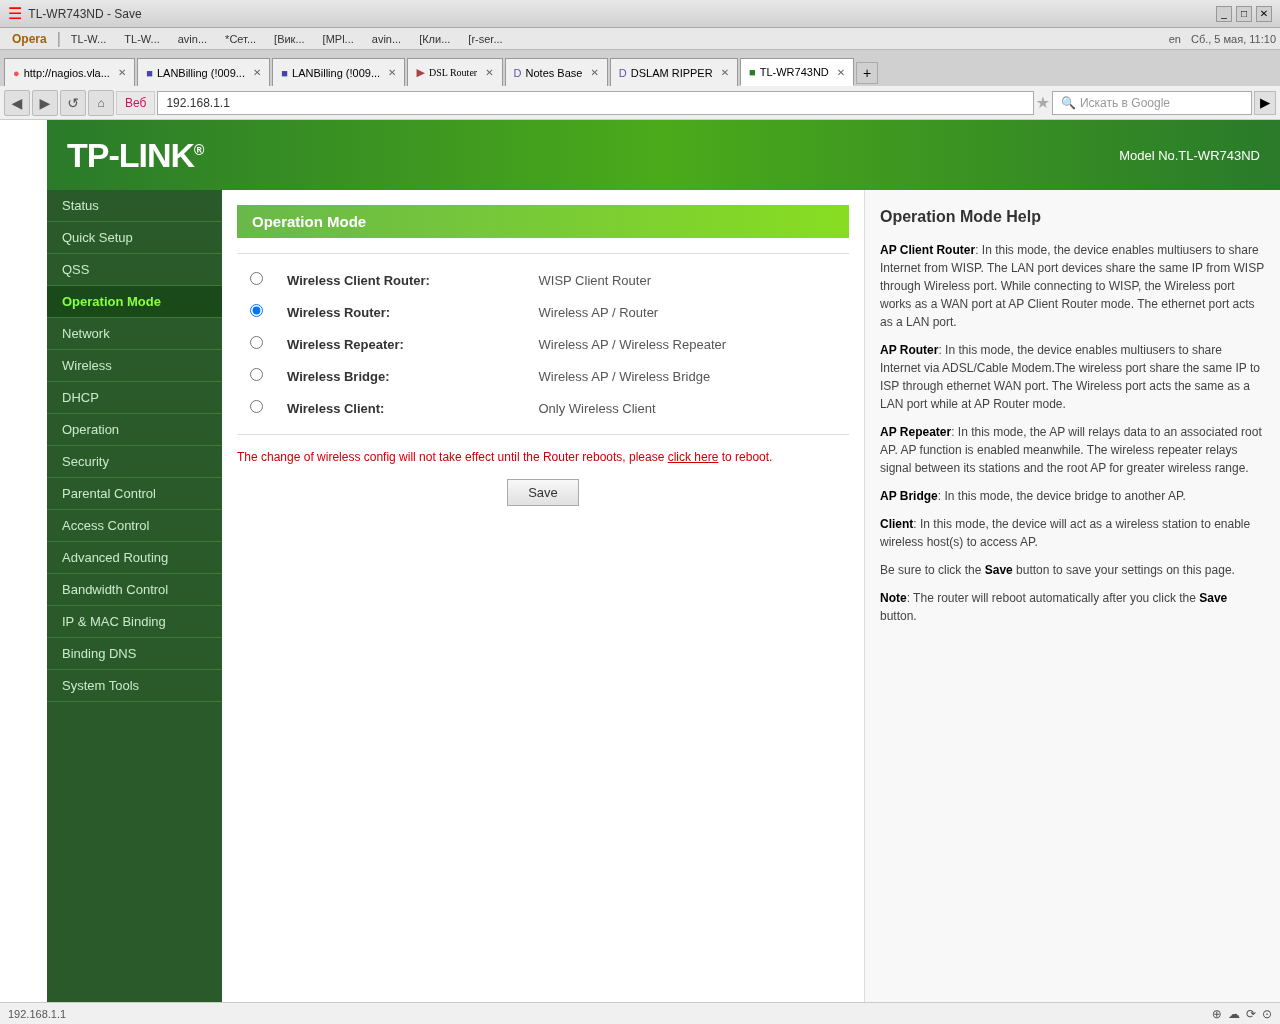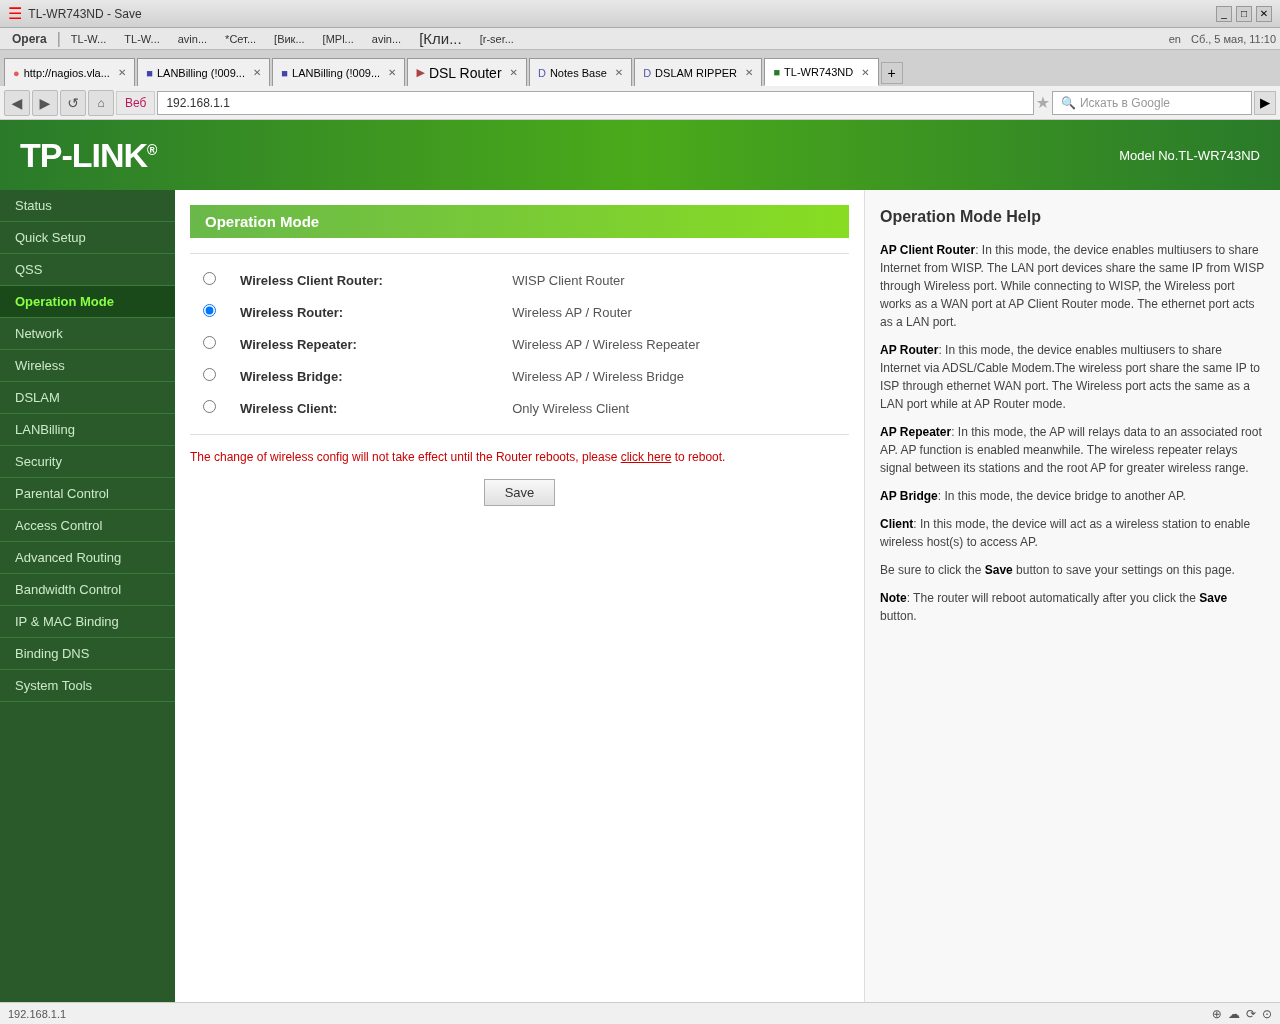--- a/index.html
+++ b/index.html
@@ -24,21 +24,21 @@
     .tab-close { color: #666; font-size: 10px; margin-left: 4px; flex-shrink: 0; }
 
     
     .nav-bar { background: #f0f0f0; border-bottom: 1px solid #ccc; display: flex; align-items: center; height: 34px; padding: 0 4px; gap: 2px; }
     .nav-btn { width: 26px; height: 26px; background: #e0e0e0; border: 1px solid #bbb; cursor: pointer; display: flex; align-items: center; justify-content: center; font-size: 14px; color: #555; border-radius: 2px; }
     .address-bar { flex: 1; height: 24px; border: 1px solid #aaa; background: white; padding: 0 8px; font-size: 12px; display: flex; align-items: center; }
     .address-text { font-size: 12px; color: #333; }
     .search-bar { width: 200px; height: 24px; border: 1px solid #aaa; background: white; padding: 0 8px; font-size: 12px; display: flex; align-items: center; color: #999; }
 
     
-    .page-content { display: flex; flex: 1; overflow: hidden; background: white; }
+    .page-content { display: flex; flex: 1; overflow: hidden; background: white; padding-left: 47px; }
 
     
     .tplink-wrapper { display: flex; flex-direction: column; flex: 1; overflow: hidden; }
 
     
     .tplink-header { background: linear-gradient(to right, #2a7a2a, #4aaa1a, #2a7a2a); height: 70px; display: flex; align-items: center; justify-content: space-between; padding: 0 20px; }
     .tplink-model-info { text-align: right; color: white; }
     .tplink-model-title { font-size: 18px; font-weight: bold; }
     .tplink-model-number { font-size: 13px; }
 
@@ -96,30 +96,30 @@
       <span style="font-size:12px;color:#333;">TL-WR743ND - Save</span>
     </div>
     <div class="title-bar-controls">
       <div class="title-btn">_</div>
       <div class="title-btn">□</div>
       <div class="title-btn">✕</div>
     </div>
   </div>
 
   <div class="menu-bar">
-    <span class="menu-item" style="font-weight:bold;color:#404040;">Opera</span>
+    <span class="menu-item" style="font-weight:bold;color:#a16207;">Opera</span>
     <span style="color:#999;font-size:16px;">|</span>
     <span class="menu-item" style="font-size:11px;">TL-W...</span>
     <span class="menu-item" style="font-size:11px;">TL-W...</span>
     <span class="menu-item" style="font-size:11px;">avin...</span>
     <span class="menu-item" style="font-size:11px;">*Сет...</span>
     <span class="menu-item" style="font-size:11px;">[Вик...</span>
     <span class="menu-item" style="font-size:11px;">[МРl...</span>
     <span class="menu-item" style="font-size:11px;">avin...</span>
-    <span class="menu-item" style="font-size:15px;text-align:right;">[Кли...</span>
+    <span class="menu-item" style="font-size:11px;text-align:right;">[Кли...</span>
     <span class="menu-item" style="font-size:11px;">[r-ser...</span>
     <span style="margin-left:auto;font-size:11px;color:#555;">en</span>
     <span style="font-size:11px;color:#555;margin-left:8px;">Сб., 5 мая, 11:10</span>
   </div>
 
   <div class="tabs-bar">
     <div class="tab">
       <span style="font-size:11px;color:#e55;">●</span>
       <span style="font-size:11px;overflow:hidden;text-overflow:ellipsis;">http://nagios.vla...</span>
       <span class="tab-close">✕</span>
@@ -129,21 +129,21 @@
       <span style="font-size:11px;">LANBilling (!009...</span>
       <span class="tab-close">✕</span>
     </div>
     <div class="tab">
       <span style="font-size:11px;color:#44a;">■</span>
       <span style="font-size:11px;">LANBilling (!009...</span>
       <span class="tab-close">✕</span>
     </div>
     <div class="tab">
       <span style="font-size:11px;color:#a44;">▶</span>
-      <span style="font-size:14px;">DSL Router</span>
+      <span style="font-size:10px;font-family:Liberation Serif, serif;">DSL Router</span>
       <span class="tab-close">✕</span>
     </div>
     <div class="tab">
       <span style="font-size:11px;color:#55a;">D</span>
       <span style="font-size:11px;">Notes Base</span>
       <span class="tab-close">✕</span>
     </div>
     <div class="tab">
       <span style="font-size:11px;color:#55a;">D</span>
       <span style="font-size:11px;">DSLAM RIPPER</span>
@@ -188,22 +188,22 @@
 
       <div class="tplink-body">
 
         <div class="sidebar">
           <div class="sidebar-item">Status</div>
           <div class="sidebar-item">Quick Setup</div>
           <div class="sidebar-item">QSS</div>
           <div class="sidebar-item active">Operation Mode</div>
           <div class="sidebar-item">Network</div>
           <div class="sidebar-item">Wireless</div>
-          <div class="sidebar-item">DSLAM</div>
-          <div class="sidebar-item">LANBilling</div>
+          <div class="sidebar-item">DHCP</div>
+          <div class="sidebar-item">Operation</div>
           <div class="sidebar-item">Security</div>
           <div class="sidebar-item">Parental Control</div>
           <div class="sidebar-item">Access Control</div>
           <div class="sidebar-item">Advanced Routing</div>
           <div class="sidebar-item">Bandwidth Control</div>
           <div class="sidebar-item">IP &amp; MAC Binding</div>
           <div class="sidebar-item">Binding DNS</div>
           <div class="sidebar-item">System Tools</div>
         </div>
 

